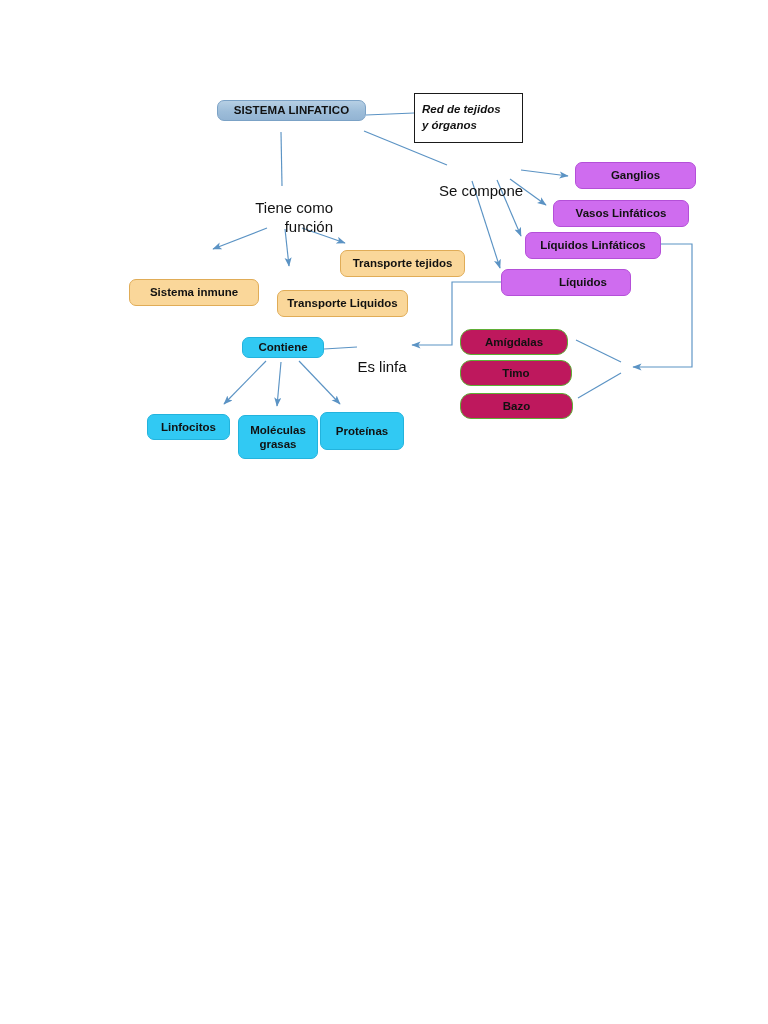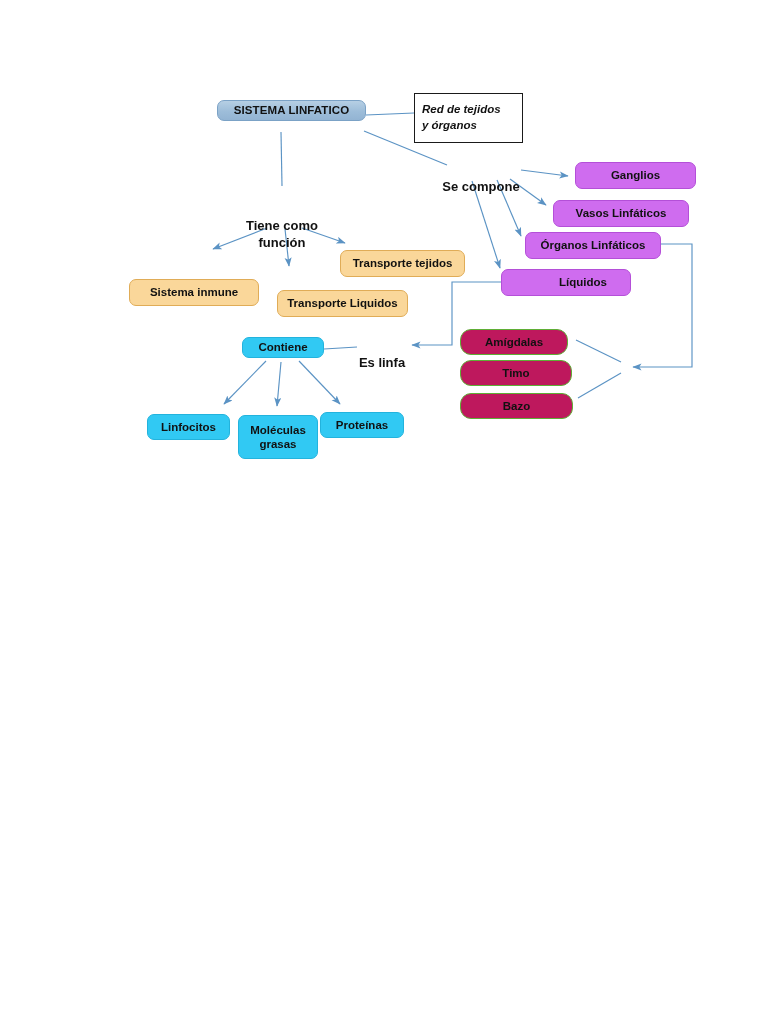--- a/index.html
+++ b/index.html
@@ -86,22 +86,22 @@
   
   .n-green {
     background: #be185d;
     border: 1px solid #5fae36;
     border-radius: 11px;
     font-size: 11.5px;
   }
   
   .lbl {
     position: absolute;
-    font-size: 13px;
-    font-weight: bold;
+    font-size: 15px;
+    font-weight: normal;
     color: #111111;
     line-height: 1.25;
     text-align: center;
     white-space: pre-line;
   }
 </style>
 </head>
 <body>
 
 <div id="canvas">
@@ -146,21 +146,21 @@
 
   <div class="node n-root" style="left:217px; top:100px; width:149px; height:21px;">
     <span>SISTEMA LINFATICO</span>
   </div>
 
   <div class="node n-note" style="left:414px; top:93px; width:109px; height:50px;font-style:italic;">
     <span style="white-space:pre-line;">Red de tejidos
 y órganos</span>
   </div>
 
-  <div class="lbl" style="left:231px; top:202px; width:102px;">
+  <div class="lbl" style="left:231px; top:180px; width:102px;text-align:right;">
     <span>Tiene como
 función</span>
   </div>
 
   <div class="lbl" style="left:438px; top:163px; width:86px;">
     <span>Se compone</span>
   </div>
 
   <div class="lbl" style="left:356px; top:339px; width:52px;">
     <span>Es linfa</span>
@@ -168,21 +168,21 @@
 
   <div class="node n-purple" style="left:575px; top:162px; width:121px; height:27px;">
     <span>Ganglios</span>
   </div>
 
   <div class="node n-purple" style="left:553px; top:200px; width:136px; height:27px;">
     <span>Vasos Linfáticos</span>
   </div>
 
   <div class="node n-purple" style="left:525px; top:232px; width:136px; height:27px;">
-    <span>Órganos Linfáticos</span>
+    <span>Líquidos Linfáticos</span>
   </div>
 
   <div class="node n-purple" style="left:501px; top:269px; width:130px; height:27px;padding-left:40px;">
     <span>Líquidos</span>
   </div>
 
   <div class="node n-orange" style="left:277px; top:290px; width:131px; height:27px;">
     <span>Transporte Liquidos</span>
   </div>
 
@@ -212,17 +212,17 @@
 
   <div class="node n-cyan" style="left:147px; top:414px; width:83px; height:26px;">
     <span>Linfocitos</span>
   </div>
 
   <div class="node n-cyan" style="left:238px; top:415px; width:80px; height:44px;">
     <span style="white-space:pre-line;">Moléculas
 grasas</span>
   </div>
 
-  <div class="node n-cyan" style="left:320px; top:412px; width:84px; height:26px;">
+  <div class="node n-cyan" style="left:320px; top:412px; width:84px; height:38px;">
     <span>Proteínas</span>
   </div>
 
 </div>
 
 </body></html>

